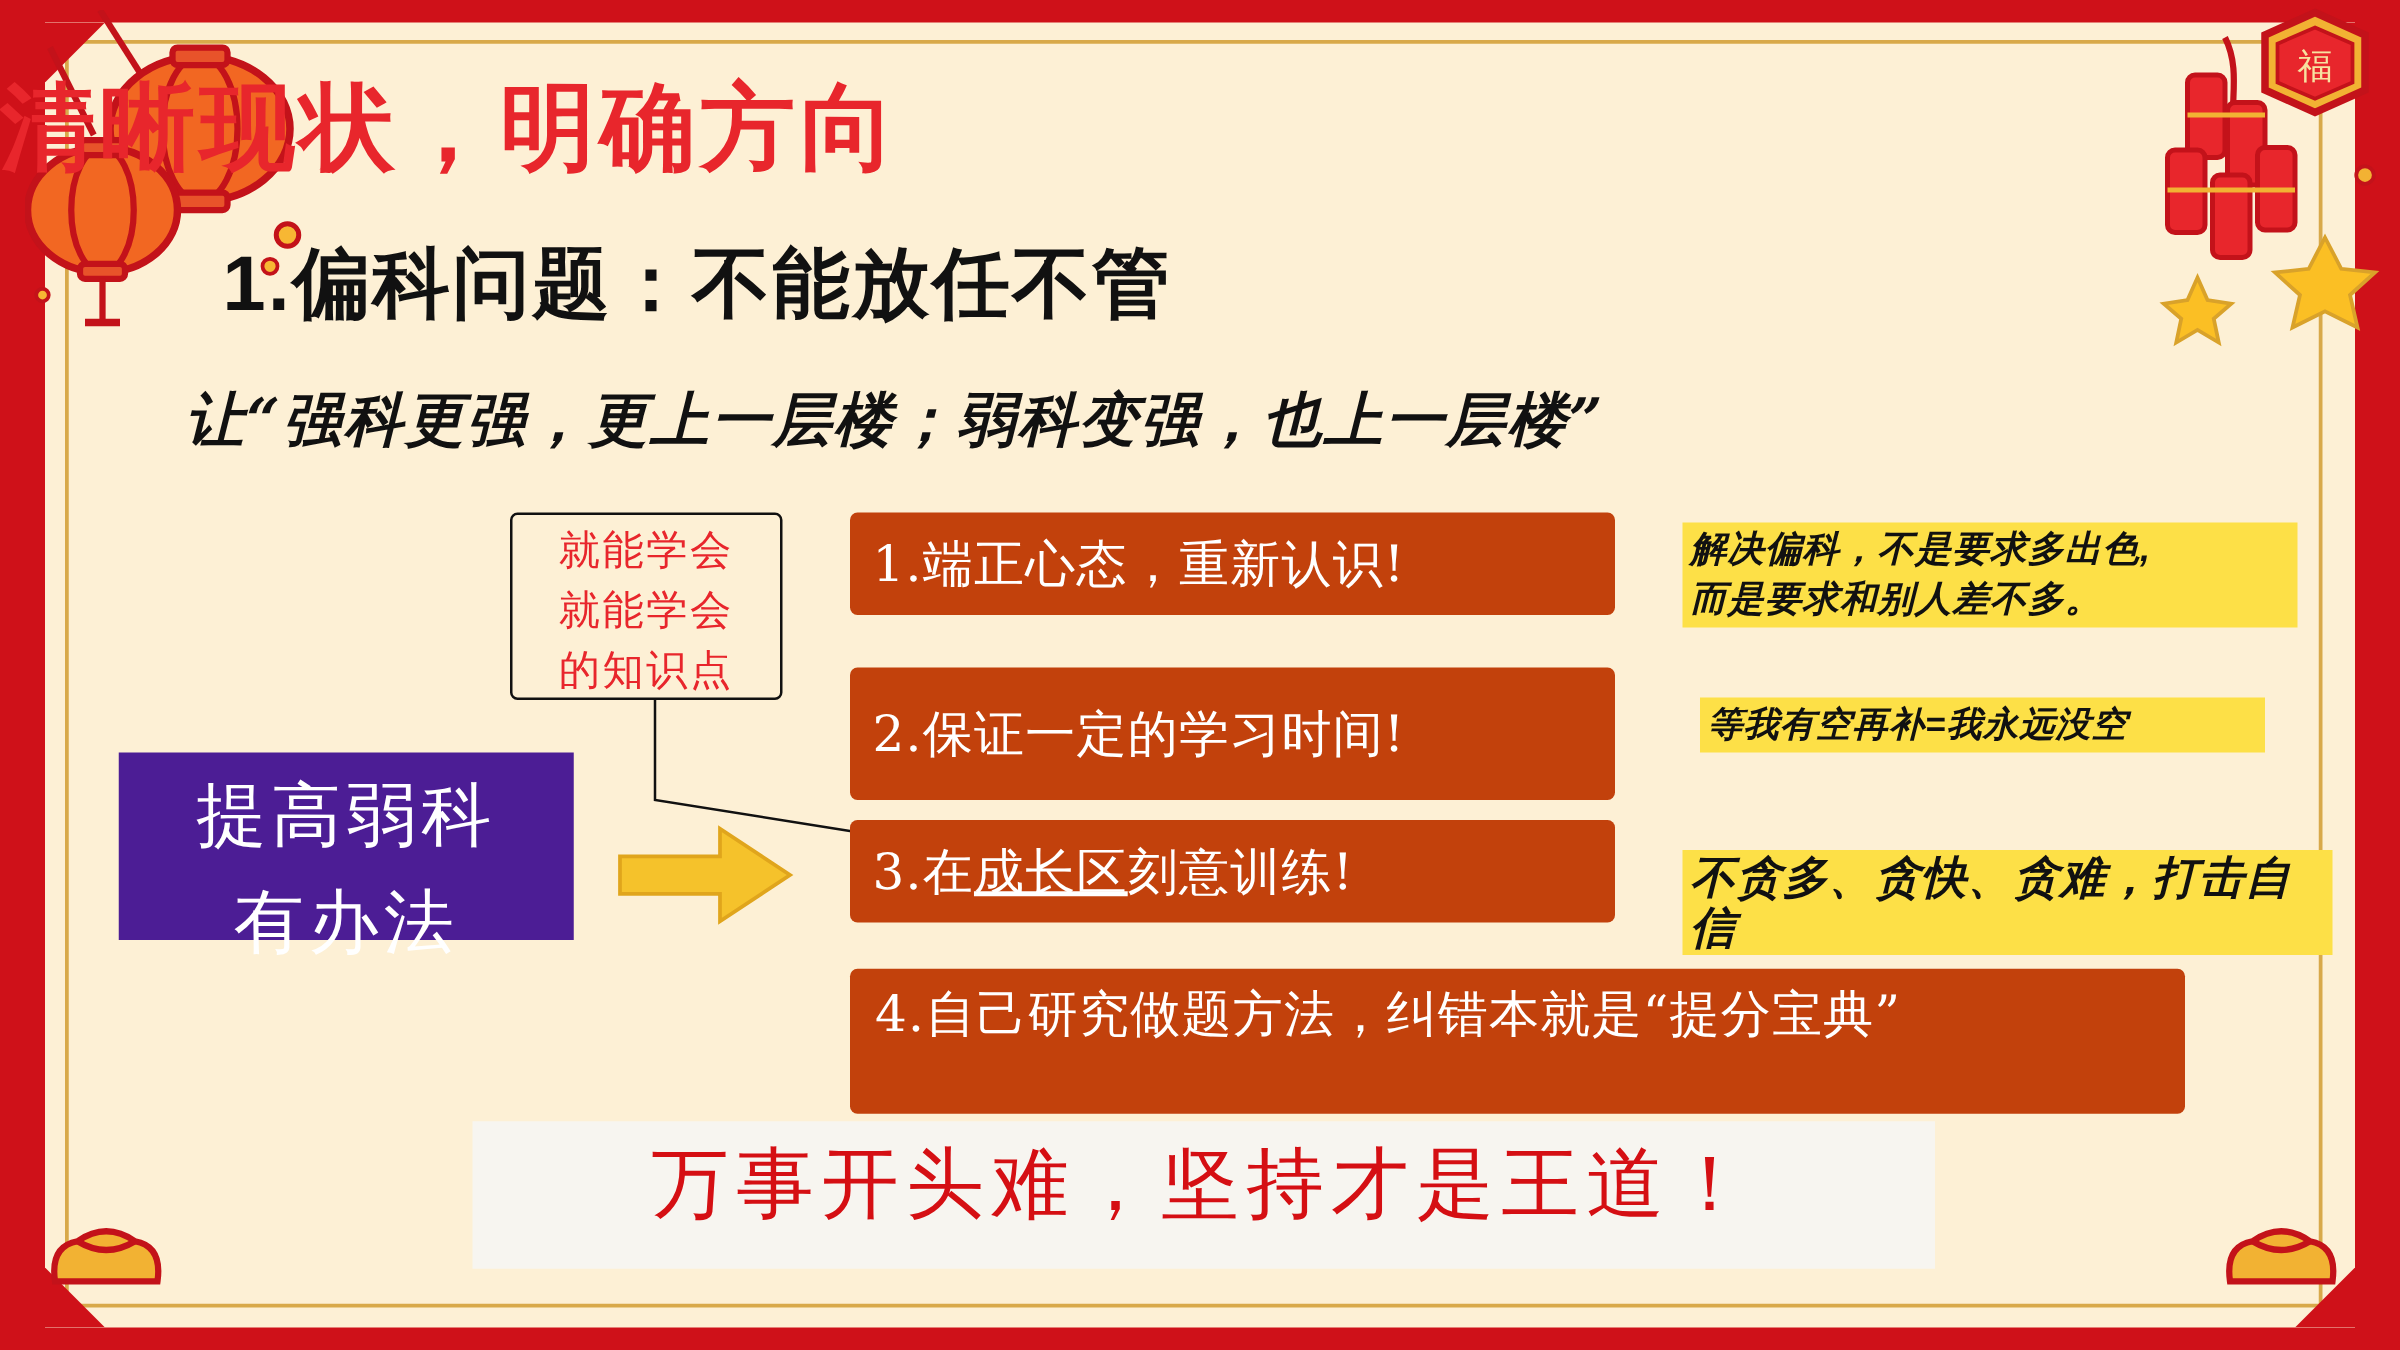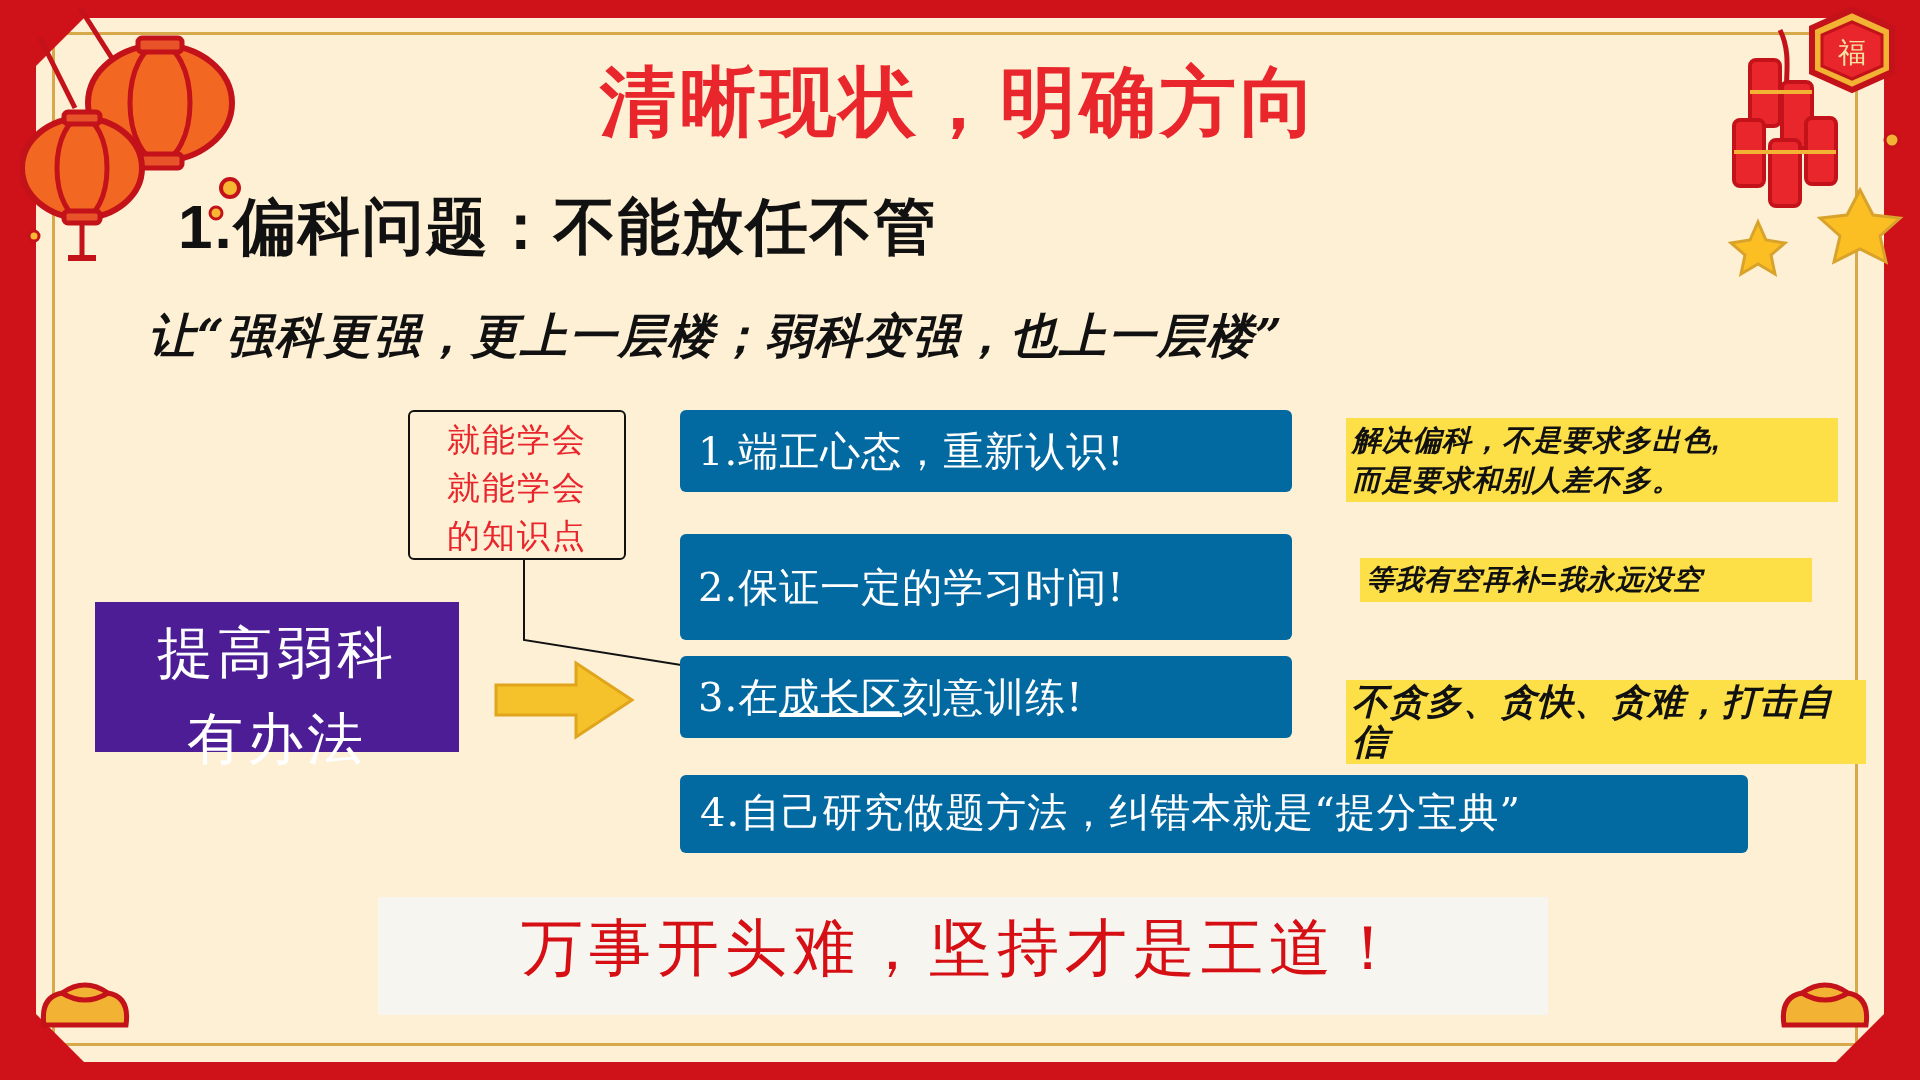--- a/index.html
+++ b/index.html
@@ -72,21 +72,20 @@
   .deco-firecracker { left: 1630px; top: 0px; }
   .deco-ingot-left { left: 30px; top: 955px; }
   .deco-ingot-right { left: 1770px; top: 955px; }
 
   
   .main-title {
     position: absolute;
     left: 0;
     top: 52px;
     width: 1920px;
-    text-align: center;
     font-family: "DejaVu Serif", serif;
     font-size: 76px;
     font-weight: 700;
     color: #e8262c;
     letter-spacing: 4px;
   }
   .subtitle-1 {
     position: absolute;
     left: 178px;
     top: 185px;
@@ -106,36 +105,36 @@
     font-style: italic;
     font-weight: 700;
     font-size: 47px;
     color: #111111;
     letter-spacing: 2px;
   }
 
   
   .bar {
     position: absolute;
-    background: #0369a1;
+    background: #c2410c;
     color: #ffffff;
     font-family: "DejaVu Serif", serif;
     font-size: 40px;
     letter-spacing: 1px;
     border-radius: 6px;
     display: flex;
     align-items: center;
     padding-left: 18px;
     box-sizing: border-box;
   }
   .bar-1 { left: 680px; top: 410px; width: 612px; height: 82px; }
   .bar-2 { left: 680px; top: 534px; width: 612px; height: 106px; }
   .bar-3 { left: 680px; top: 656px; width: 612px; height: 82px; }
   .bar-4 {
-    left: 680px; top: 775px; width: 1068px; height: 78px;
+    left: 680px; top: 775px; width: 1068px; height: 116px;
     align-items: flex-start;
     padding-top: 10px;
     line-height: 54px;
     display: block;
     padding-left: 20px;
   }
   .bar-3 .underline { text-decoration: underline; }
 
   
   .left-block {

